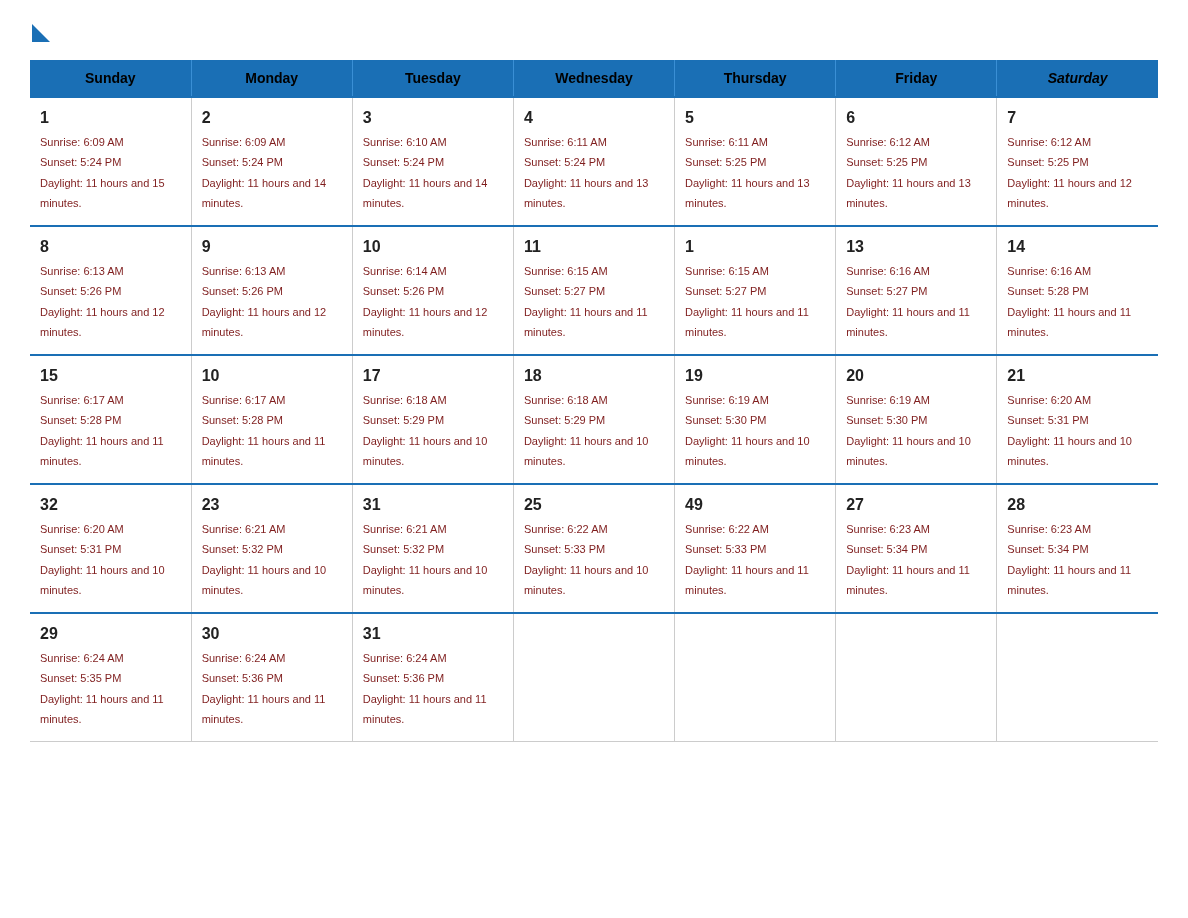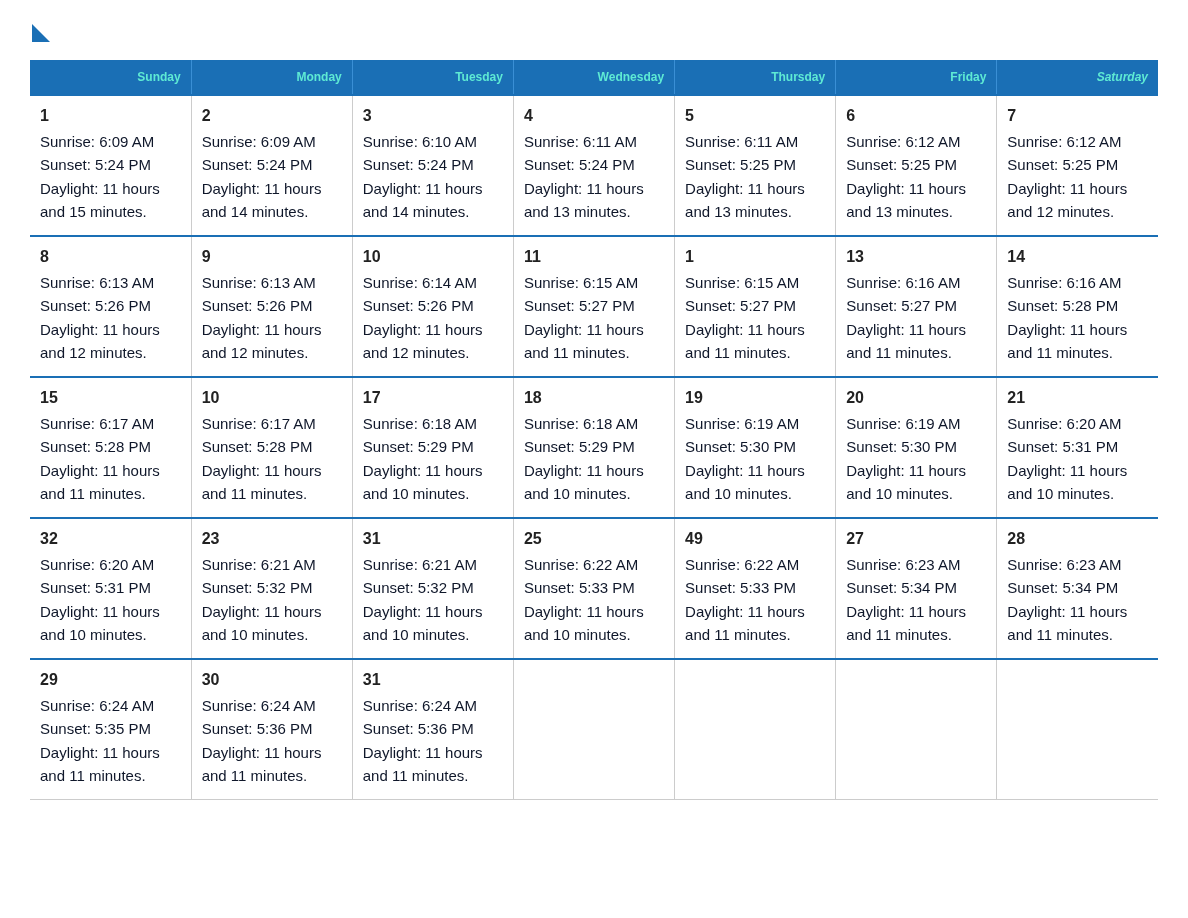--- a/index.html
+++ b/index.html
@@ -64,25 +64,25 @@
       margin-top: 4px;
     }
     table {
       width: 100%;
       border-collapse: collapse;
     }
     thead tr {
       background-color: #1a6fb5;
     }
     thead th {
-      color: #5eead4;
-      font-size: 12px;
+      color: #000000;
+      font-size: 14px;
       font-weight: bold;
       padding: 10px 10px;
-      text-align: right;
+      text-align: center;
       border-right: 1px solid #3a8fd5;
     }
     thead th:last-child {
       border-right: none;
       font-style: italic;
     }
     tbody tr {
       border-top: 2px solid #1a6fb5;
     }
     tbody td {
@@ -98,22 +98,22 @@
     tbody td:last-child {
       border-right: none;
     }
     .day-num {
       font-size: 16px;
       font-weight: bold;
       display: block;
       margin-bottom: 2px;
     }
     .day-info {
-      font-size: 15px;
-      color: #0f172a;
+      font-size: 11px;
+      color: #7f1d1d;
       line-height: 1.55;
     }
     tbody tr:last-child td {
       border-bottom: 1px solid #ccc;
       margin-top: 34px;
     }
   </style>
 </head>
 <body>
 

